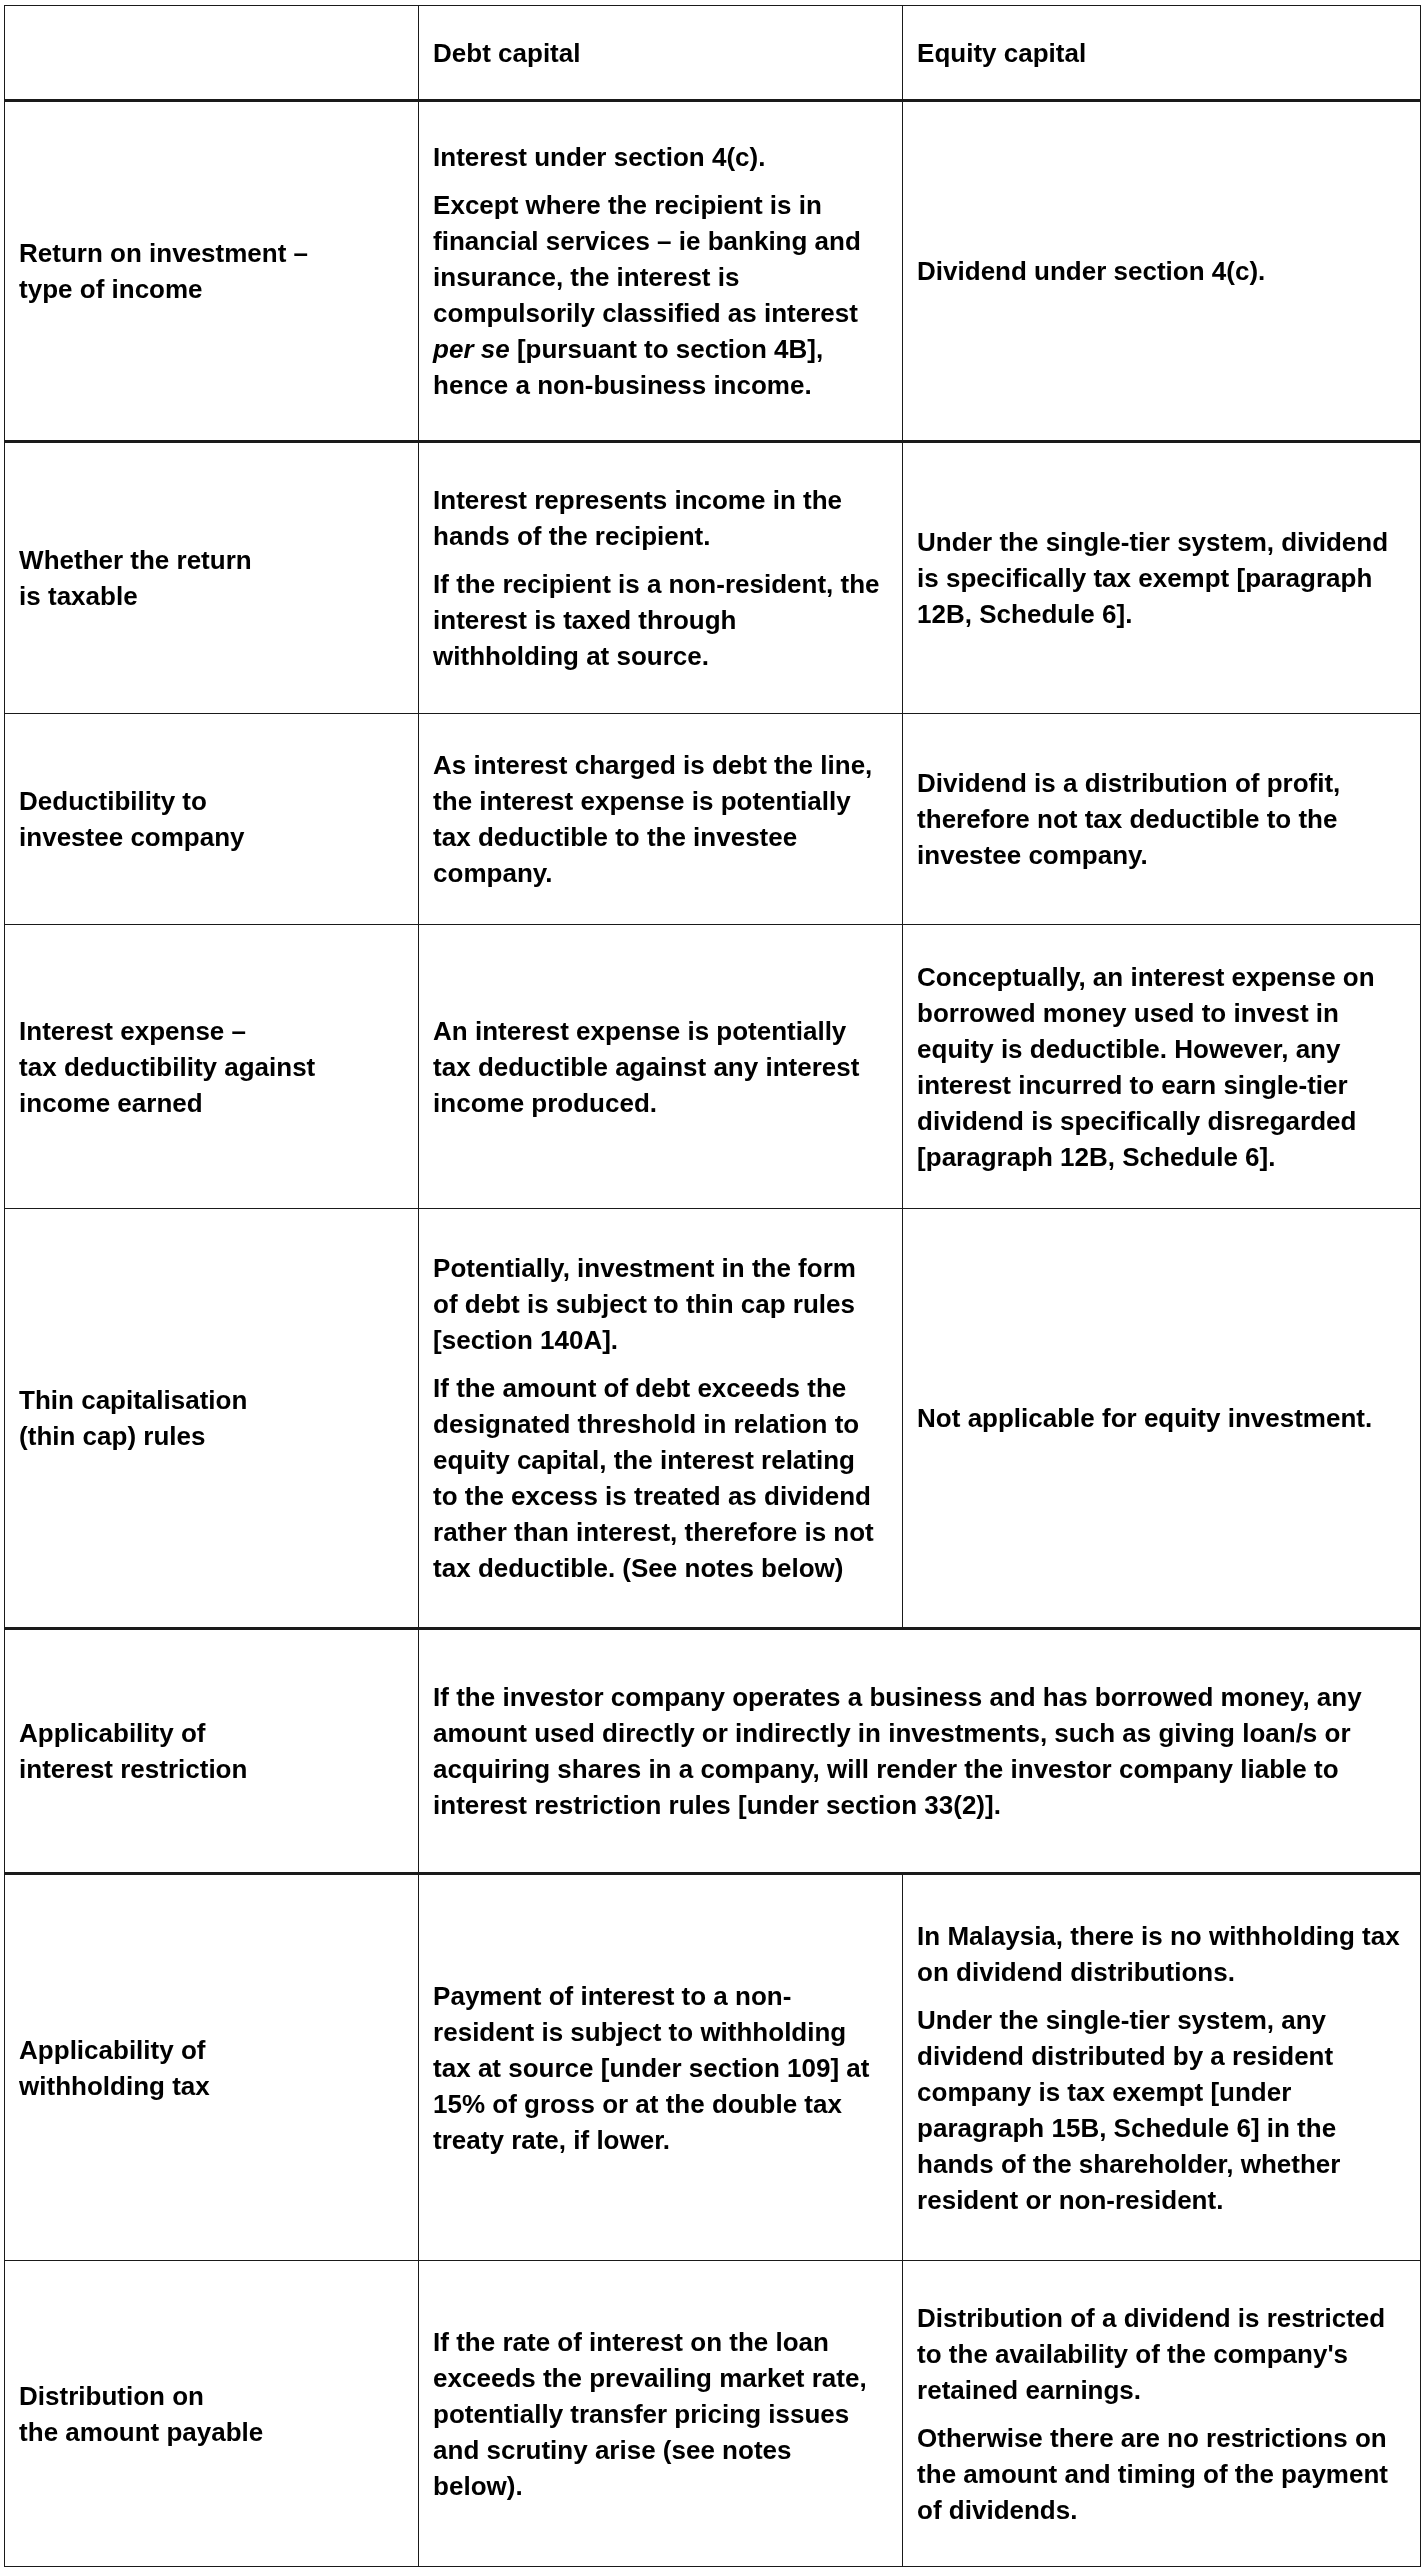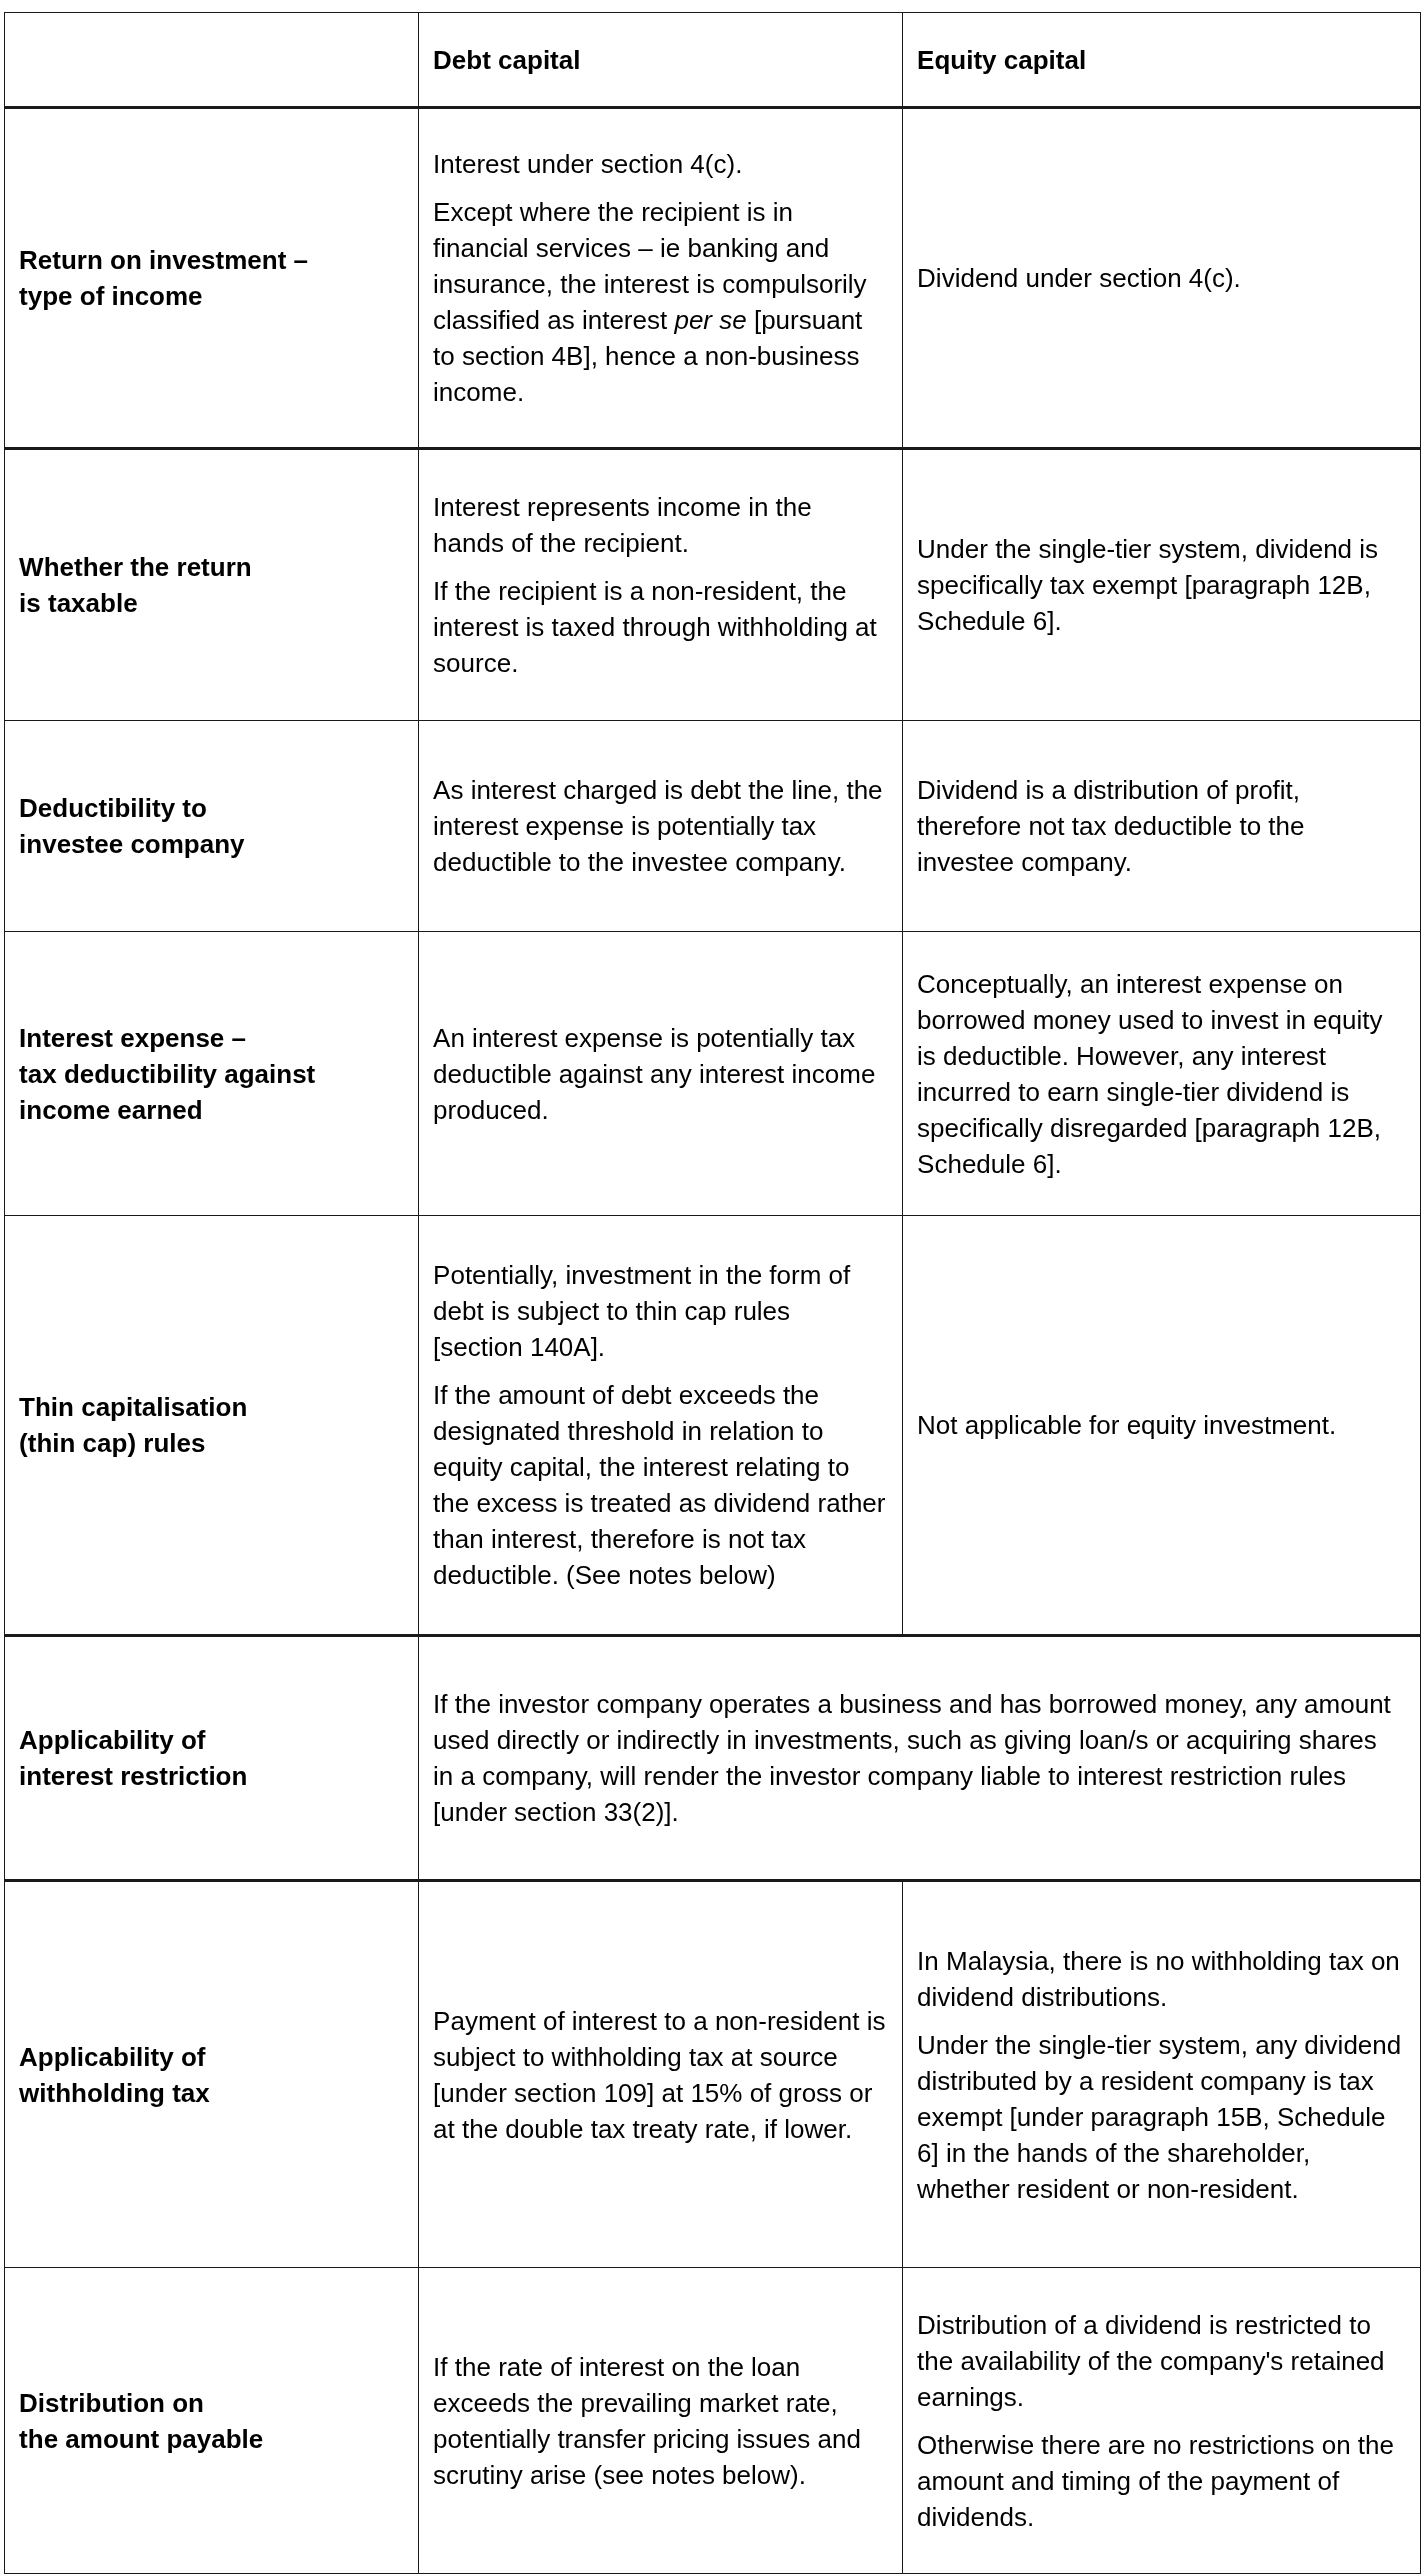--- a/index.html
+++ b/index.html
@@ -11,36 +11,36 @@
       width: 1424px;
       height: 2576px;
       position: relative;
       overflow: hidden;
       font-family: "Liberation Sans", sans-serif;
       color: #000000;
     }
     table.cmp {
       position: absolute;
       left: 3.6px;
-      top: 12px;
+      top: 5px;
       width: 1416px;
       border-collapse: collapse;
       table-layout: fixed;
     }
     table.cmp col.c-label { width: 414px; }
     table.cmp col.c-debt { width: 484px; }
     table.cmp col.c-equity { width: 518px; }
     table.cmp td, table.cmp th {
       border: 1.8px solid #1a1a1a;
       vertical-align: middle;
       padding: 0 15.7px 0 14.5px;
       text-align: left;
       font-size: 26px;
       line-height: 36px;
-      font-weight: normal;
+      font-weight: bold;
     }
     table.cmp th {
       font-weight: bold;
     }
     table.cmp td.label {
       font-weight: bold;
       padding-left: 14.5px;
     }
     table.cmp td.label span { display: block; }
     table.cmp tr.thick-top > td { border-top-width: 3px; }

